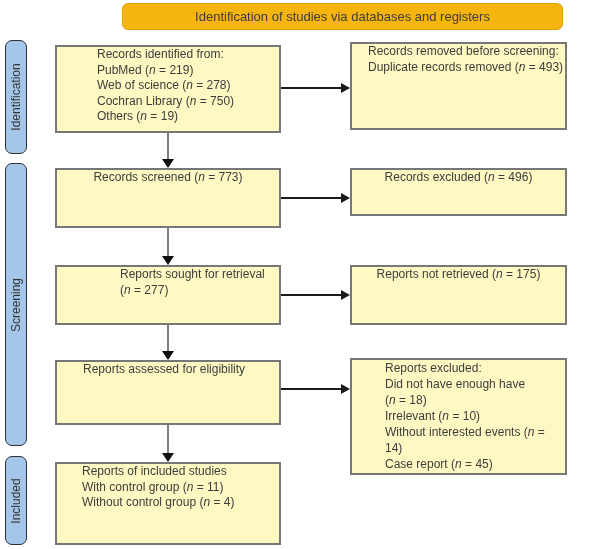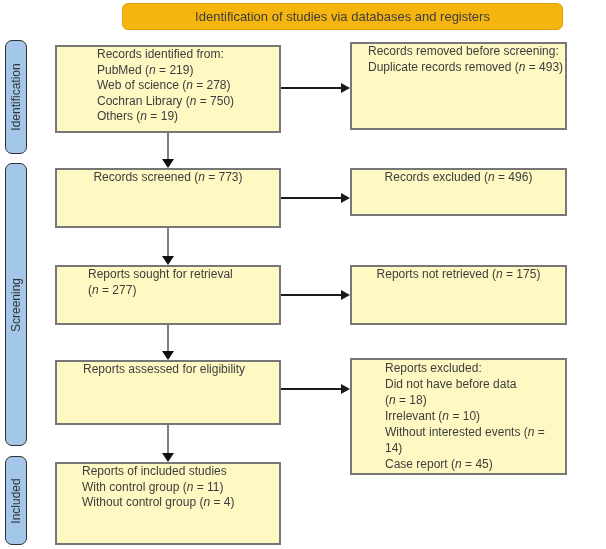--- a/index.html
+++ b/index.html
@@ -76,21 +76,21 @@
         <div>Cochran Library (<i>n</i> = 750)</div>
         <div>Others (<i>n</i> = 19)</div>
       </div>
   </div>
   <div class="box lcol center" style="top:168px;height:60px;">
     <div class="txt">
         <div>Records screened (<i>n</i> = 773)</div>
       </div>
   </div>
   <div class="box lcol" style="top:265px;height:60px;">
-    <div class="txt" style="padding-left:31px;">
+    <div class="txt" style="padding-left:63px;">
         <div>Reports sought for retrieval</div>
         <div>(<i>n</i> = 277)</div>
       </div>
   </div>
   <div class="box lcol" style="top:360px;height:65px;">
     <div class="txt" style="padding-left:26px;">
         <div>Reports assessed for eligibility</div>
       </div>
   </div>
   <div class="box lcol" style="top:462px;height:83px;">
@@ -113,21 +113,21 @@
       </div>
   </div>
   <div class="box rcol center" style="top:265px;height:60px;">
     <div class="txt">
         <div>Reports not retrieved (<i>n</i> = 175)</div>
       </div>
   </div>
   <div class="box rcol" style="top:358px;height:117px;line-height:16px;">
     <div class="txt" style="padding-left:33px;">
         <div>Reports excluded:</div>
-        <div>Did not have before data</div>
+        <div>Did not have enough have</div>
         <div>(<i>n</i> = 18)</div>
         <div>Irrelevant (<i>n</i> = 10)</div>
         <div>Without interested events (<i>n</i> = 14)</div>
         <div>Case report (<i>n</i> = 45)</div>
       </div>
   </div>
 
   <div class="vstem" style="left:167px;top:133px;height:28px;"></div>
   <div class="vhead" style="left:162px;top:159px;"></div>
 

